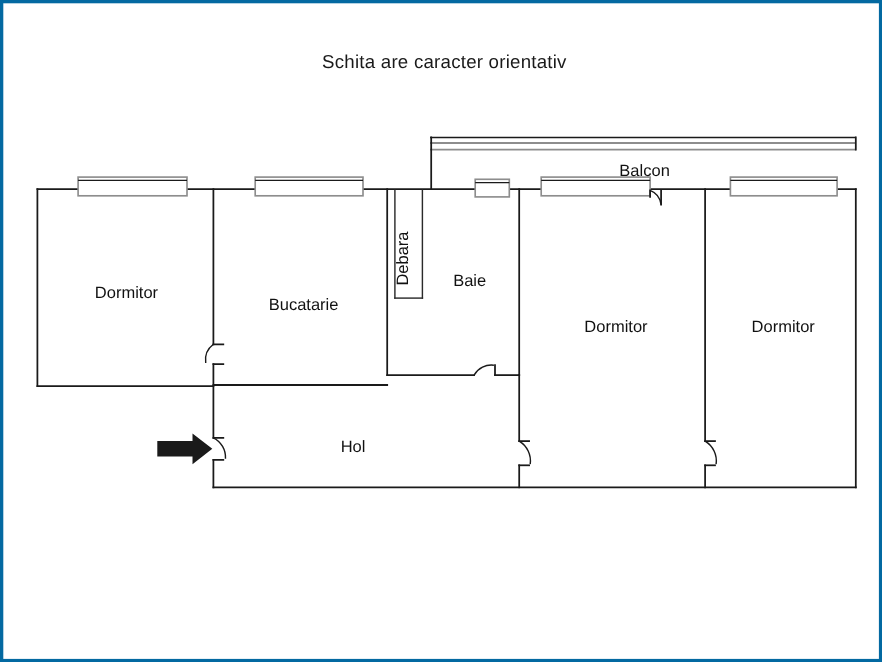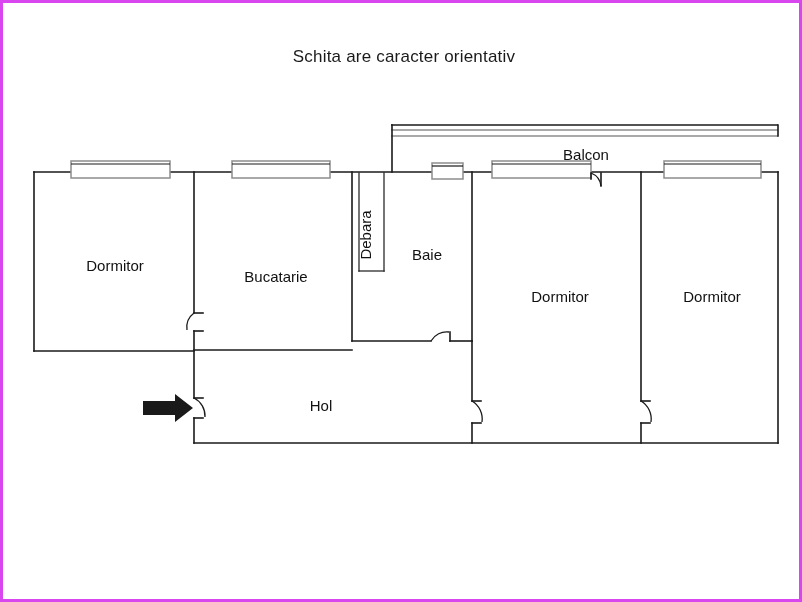--- a/index.html
+++ b/index.html
@@ -8,21 +8,21 @@
     background: #ffffff;
   }
   body {
     font-family: "Liberation Sans", sans-serif;
   }
   #plan-frame {
     position: relative;
     width: 802px;
     height: 602px;
     box-sizing: border-box;
-    border: 3px solid #d946ef;
+    border: 3px solid #0369a1;
     background: #ffffff;
     overflow: hidden;
   }
   #plan-title {
     position: absolute;
     left: 0;
     top: 44px;
     width: 802px;
     text-align: center;
     font-size: 17px;

